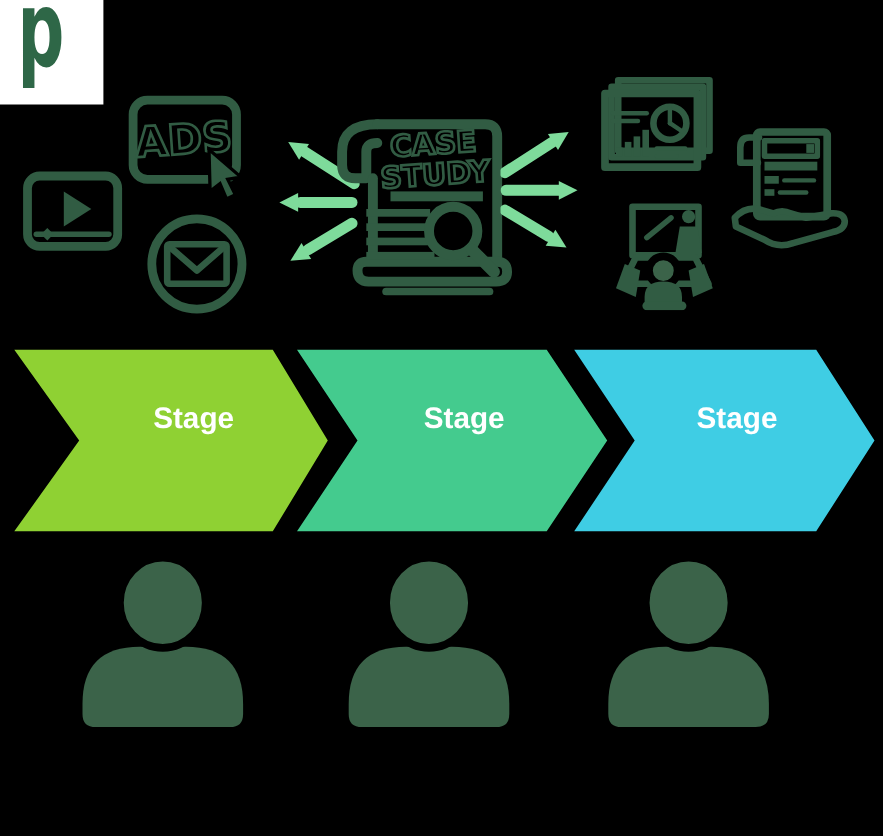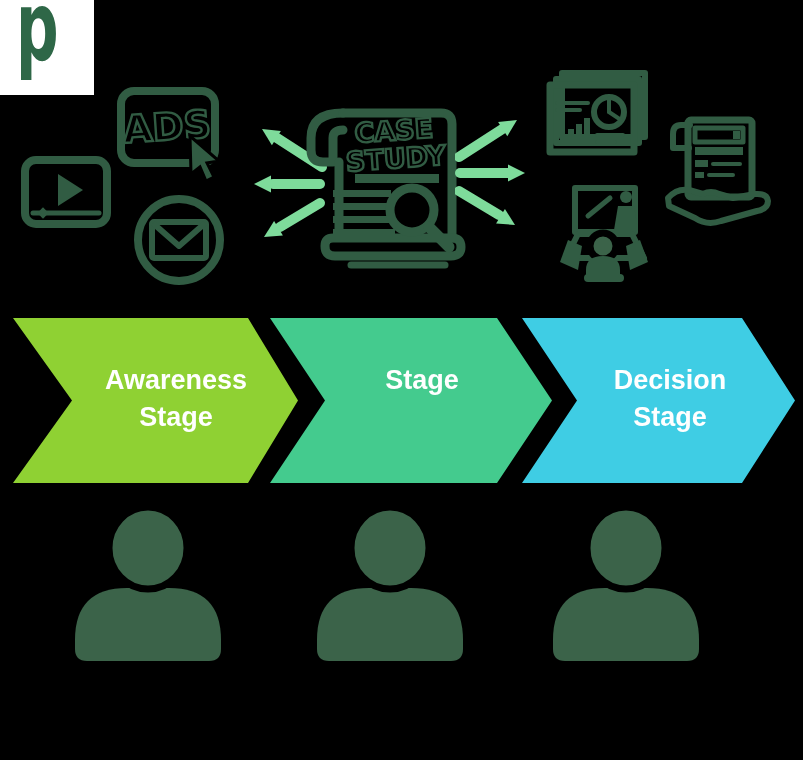--- a/index.html
+++ b/index.html
@@ -143,28 +143,26 @@
     <rect x="36" y="92" width="40" height="8" rx="4" class="fill-icon"></rect>
   </svg>
 
   <svg class="abs" style="left:0;top:310px" width="803" height="180" viewBox="0 0 803 180">
     <polygon points="13,8 248,8 298,90.5 248,173 13,173 72,90.5" fill="#8FD133"></polygon>
     <polygon points="270,8 497,8 552,90.5 497,173 270,173 325,90.5" fill="#44CB8E"></polygon>
     <polygon points="522,8 742,8 795,90.5 742,173 522,173 577,90.5" fill="#3FCDE4"></polygon>
   </svg>
 
   <div class="stage-label" style="left:56px">
-    <div>Awareness</div>
     <div>Stage</div>
   </div>
   <div class="stage-label" style="left:302px">
     <div>Stage</div>
   </div>
   <div class="stage-label" style="left:550px">
-    <div>Decision</div>
     <div>Stage</div>
   </div>
 
   <svg class="abs" style="left:0;top:490px" width="803" height="190" viewBox="0 0 803 190">
     <g>
       <path class="person-body" d="M 75 159 Q 75 171 87 171 L 209 171 Q 221 171 221 159 L 221 150 Q 221 98 169 98 L 127 98 Q 75 98 75 150 Z"></path>
       <ellipse class="person-head" cx="148" cy="58" rx="39" ry="41"></ellipse>
     </g>
     <g>
       <path class="person-body" d="M 317 159 Q 317 171 329 171 L 451 171 Q 463 171 463 159 L 463 150 Q 463 98 411 98 L 369 98 Q 317 98 317 150 Z"></path>

